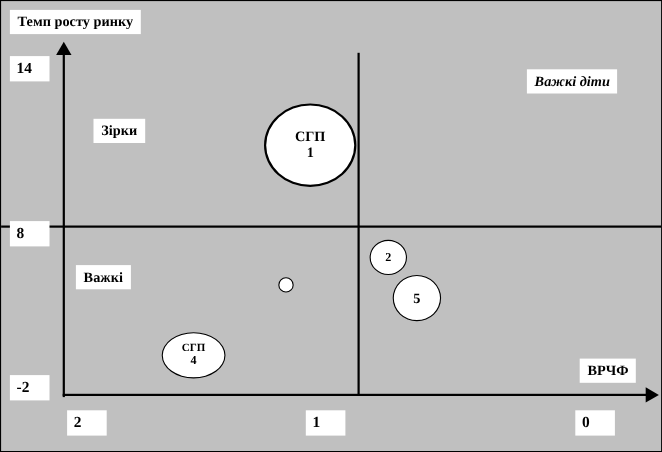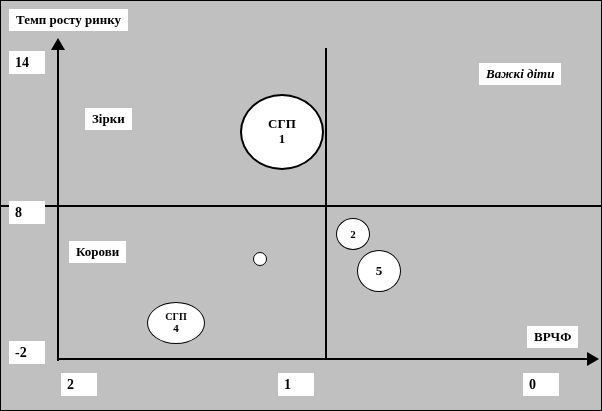--- a/index.html
+++ b/index.html
@@ -68,21 +68,21 @@
   <div class="tick-box" style="left:8px; top:50px;">14</div>
   <div class="tick-box" style="left:8px; top:200px;">8</div>
   <div class="tick-box" style="left:8px; top:340px;">-2</div>
 
   <div class="tick-box" style="left:60px; top:372px;">2</div>
   <div class="tick-box" style="left:277px; top:372px;">1</div>
   <div class="tick-box" style="left:522px; top:372px;">0</div>
 
   <div class="label-box" style="left:84px; top:62px;margin-top:45px;">Зірки</div>
   <div class="label-box" style="left:478px; top:62px;font-style:italic;">Важкі діти</div>
-  <div class="label-box" style="left:68px; top:240px;">Корови</div>
+  <div class="label-box" style="left:68px; top:240px;">Важкі</div>
 
   <div class="label-box" style="left:526px; top:325px;">ВРЧФ</div>
 
   <div>
       <div class="bubble" style="left: 239px; top: 93px; width: 84px; height: 76px; border-width: 2px;">
         <span style="font-size: 13px;">СГП</span>
         <span style="font-size: 13px;">1</span>
       </div>
       <div class="bubble" style="left: 335px; top: 217px; width: 34px; height: 32px; border-width: 1px;">
         <span style="font-size: 11px;">2</span>

